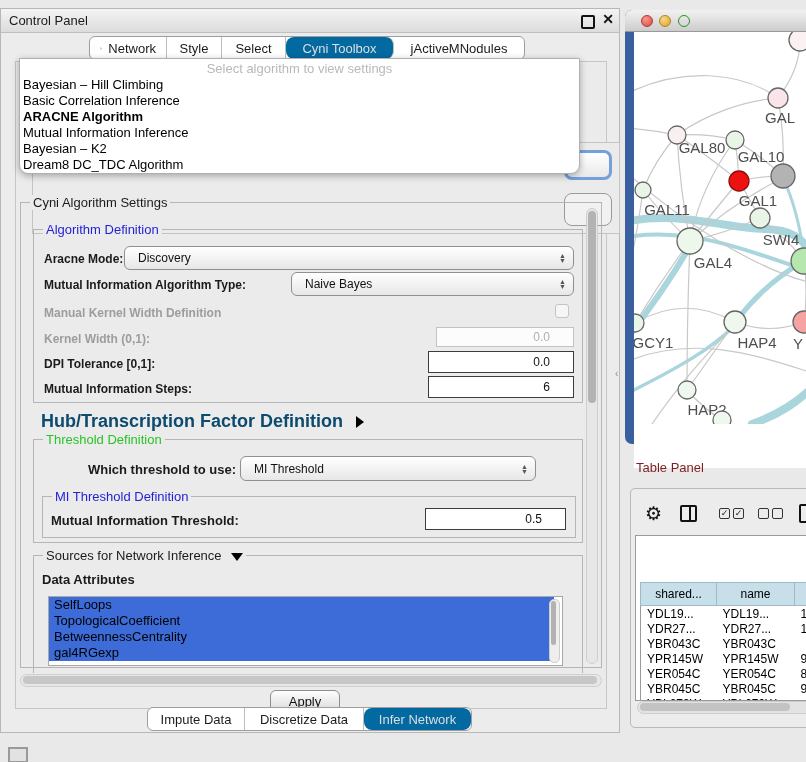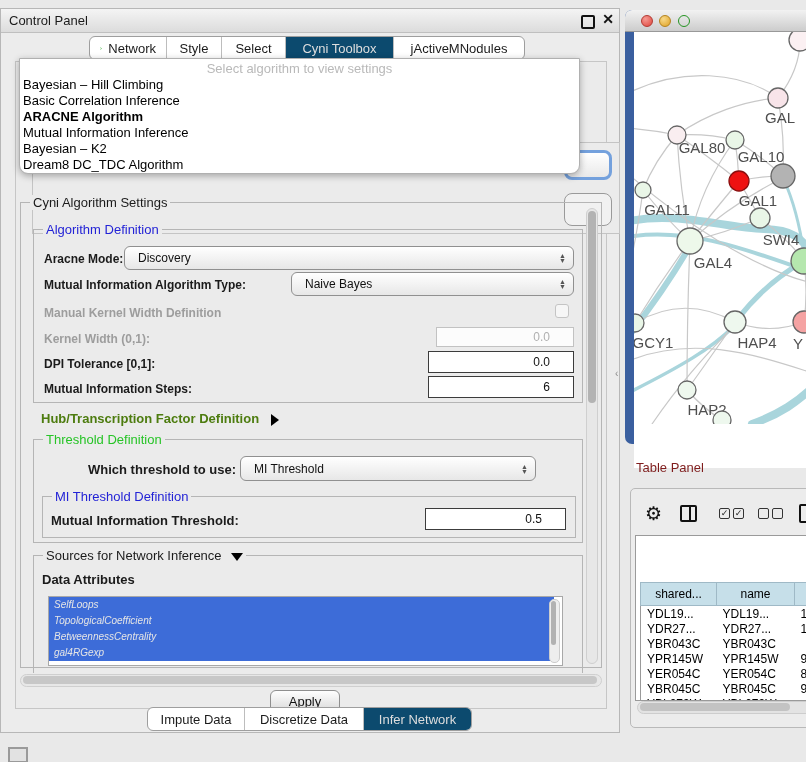--- a/index.html
+++ b/index.html
@@ -20,21 +20,21 @@
   .float-btn{position:absolute;right:24px;top:6px;width:10px;height:10px;
     border:2px solid #111;border-radius:2px;}
   .close-btn{position:absolute;right:5px;top:2px;font-size:14px;font-weight:bold;color:#111;}
 
   
   .tabbar{left:88px;top:27px;height:24px;display:flex;background:#fff;
     border:1px solid #9e9e9e;border-radius:6px;overflow:hidden;box-sizing:border-box;}
   .tab{display:flex;align-items:center;justify-content:center;font-size:13px;color:#1b1b1b;
     border-right:1px solid #bdbdbd;padding:0 10px;box-sizing:border-box;white-space:nowrap;}
   .tab:last-child{border-right:none;}
-  .tab.sel{background:#0c4a6e;color:#dedede;}
+  .tab.sel{background:#0369a1;color:#dedede;border-radius:8px;}
   .tab .net-ic{margin-right:6px;display:inline-block;width:12px;height:13px;}
 
   
   .content{left:14px;top:52px;width:592px;height:648px;background:#ebebeb;
     border:1px solid #c6c6c6;box-sizing:border-box;}
   .subpanel{left:16px;top:80px;width:588px;height:92px;border:1px solid #c4c4c4;
     background:#ebebeb;box-sizing:border-box;}
   .hidden-combo{left:548px;top:88px;width:48px;height:30px;background:linear-gradient(#fff,#e9e9e9);
     border:3px solid #74a1dd;border-radius:8px;box-sizing:border-box;}
   .hidden-combo2{left:548px;top:131px;width:48px;height:33px;background:#f1f1f1;
@@ -67,35 +67,35 @@
   .field{border:1px solid #9c9c9c;background:#fff;box-sizing:border-box;
     font-size:12px;color:#111;text-align:right;padding:0 23px;display:flex;
     align-items:center;justify-content:flex-end;}
   .field.dark{border:1px solid #3c3c3c;}
   .field.dis{border:1px solid #c2c2c2;background:#fcfcfc;color:#b0b0b0;}
 
   .chk{width:14px;height:14px;border:1px solid #c4c4c4;background:#f6f6f6;
     border-radius:3px;box-sizing:border-box;}
 
   .attr-list{background:#fff;border:1px solid #a8a8a8;box-sizing:border-box;overflow:hidden;}
-  .attr-item{height:16px;line-height:16px;font-size:10px;color:#e5e5e5;background:#3d6cd8;
-    padding-left:5px;white-space:nowrap;font-style:italic;}
+  .attr-item{height:16px;line-height:16px;font-size:13px;color:#000000;background:#3d6cd8;
+    padding-left:5px;white-space:nowrap;}
   .list-sb{position:absolute;right:2px;top:2px;width:9px;height:62px;background:#eee;
     border:1px solid #ccc;border-radius:5px;}
   .list-sb .th{position:absolute;left:1px;top:1px;width:5px;height:44px;background:#b2b2b2;border-radius:4px;}
 
   .sb-v{background:#e7e7e7;border:1px solid #cfcfcf;border-radius:7px;box-sizing:border-box;}
   .sb-v .th{position:absolute;left:1px;width:8px;background:#b3b3b3;border-radius:6px;}
   .sb-h{background:#e7e7e7;border:1px solid #cfcfcf;border-radius:7px;box-sizing:border-box;}
   .sb-h .th{position:absolute;top:1px;height:8px;background:#c7c7c7;border-radius:6px;}
 
   .btn{background:linear-gradient(#fefefe,#d9d9d9);border:1px solid #8f8f8f;border-radius:6px;
     font-size:13px;color:#111;display:flex;align-items:center;justify-content:center;box-sizing:border-box;}
 
-  .expander{font-size:13px;font-weight:bold;color:#4d7c0f;}
+  .expander{font-size:18px;font-weight:bold;color:#0c4a6e;}
   .tri-right{display:inline-block;width:0;height:0;border-left:8px solid #000;
     border-top:6px solid transparent;border-bottom:6px solid transparent;margin-left:8px;
     vertical-align:middle;}
   .tri-down{display:inline-block;width:0;height:0;border-top:8px solid #000;
     border-left:6px solid transparent;border-right:6px solid transparent;margin-left:6px;
     vertical-align:middle;}
 
   
   .net-win{left:625px;top:10px;width:195px;height:434px;background:#3a5f9f;
     border-radius:7px 0 0 7px;}

